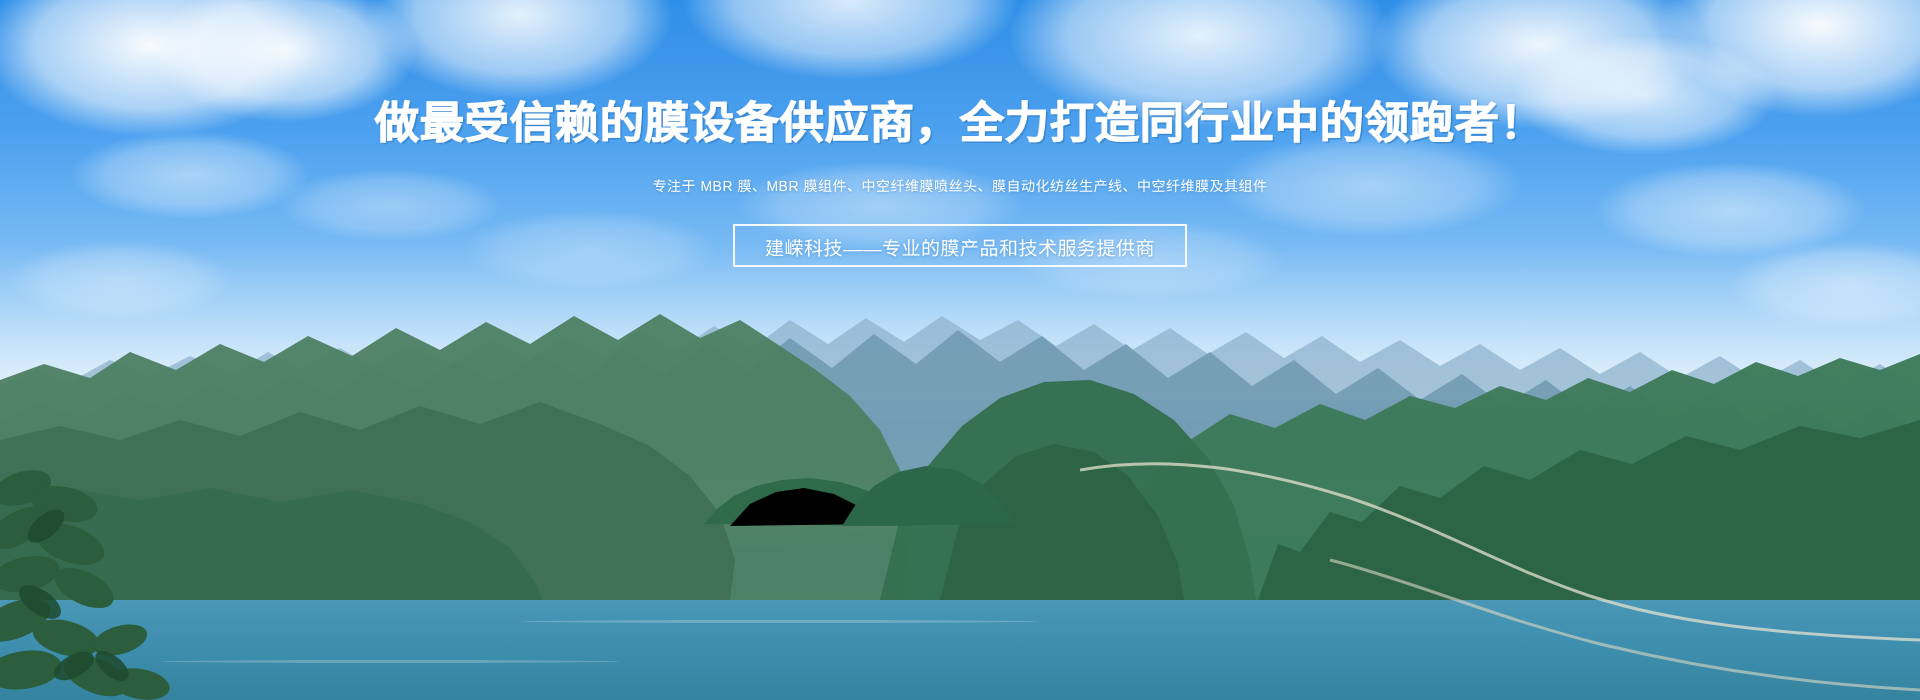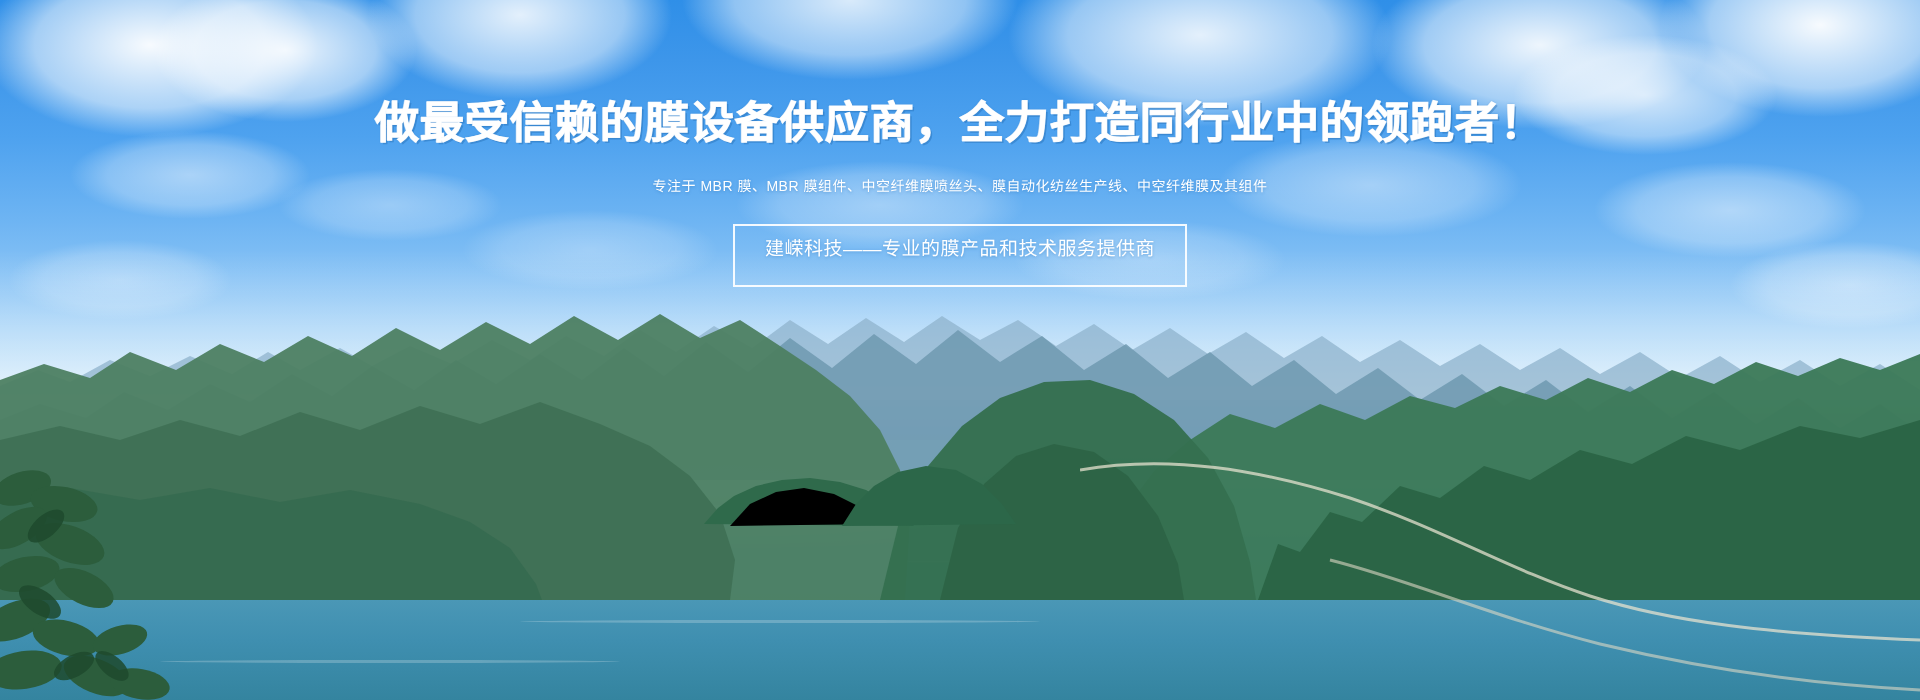--- a/index.html
+++ b/index.html
@@ -143,21 +143,21 @@
     color: #ffffff;
     font-weight: normal;
     letter-spacing: 0.5px;
     white-space: nowrap;
     text-shadow: 0 1px 3px rgba(40,110,180,0.45);
   }
 
   .tagbox {
     margin-top: 25px;
     border: 2px solid rgba(255,255,255,0.92);
-    padding: 11px 30px 24px 30px;
+    padding: 11px 30px 4px 30px;
     color: #ffffff;
     font-size: 19px;
     line-height: 24px;
     letter-spacing: 0.5px;
     white-space: nowrap;
     text-shadow: 0 1px 3px rgba(40,110,180,0.4);
   }
 </style>
 </head>
 <body>

